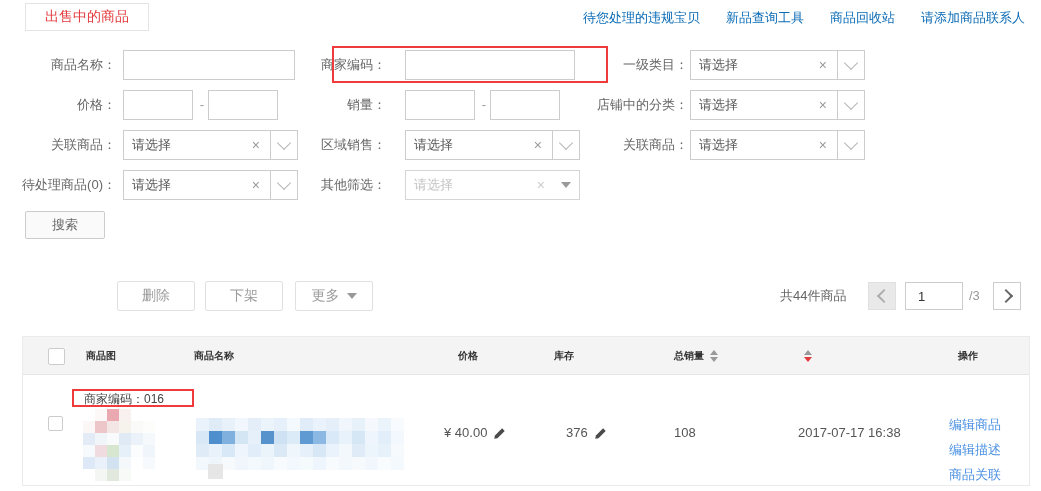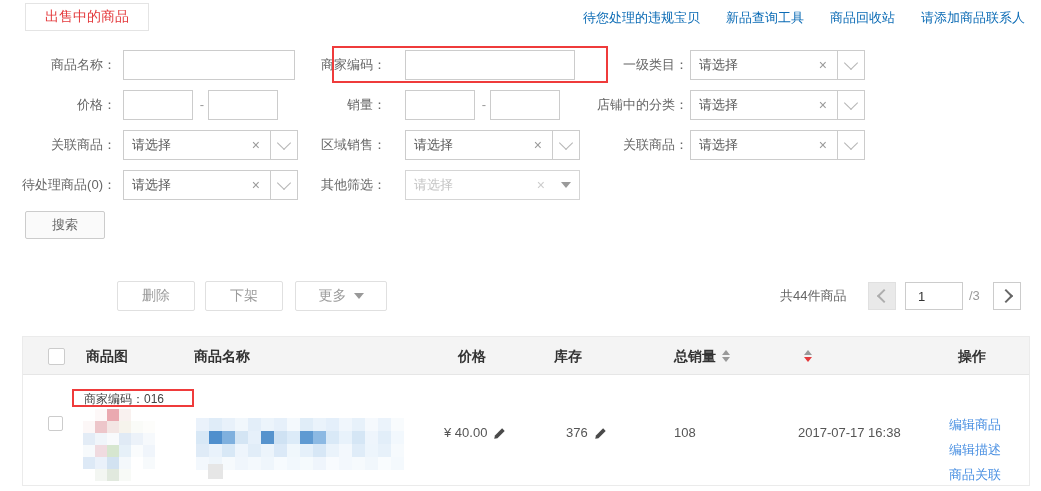--- a/index.html
+++ b/index.html
@@ -60,21 +60,21 @@
   .pag-prev{left:868px;background:#e9e9e9;border:1px solid #e0e0e0;}
   .pag-next{left:993px;background:#fff;border:1px solid #ccc;}
   .pchev-l{width:8px;height:8px;border-left:2px solid #adadad;border-bottom:2px solid #adadad;transform:rotate(45deg);margin-left:3px;}
   .pchev-r{width:8px;height:8px;border-right:2px solid #666;border-top:2px solid #666;transform:rotate(45deg);margin-right:3px;}
   .pag-input{left:905px;top:282px;width:58px;height:28px;border:1px solid #ccc;padding:0 0 0 12px;font-size:13px;color:#333;outline:none;}
   .pag-of{left:969px;top:282px;height:28px;line-height:28px;color:#999;}
 
   
   .table{left:22px;top:336px;width:1008px;height:150px;border:1px solid #ebebeb;background:#fff;}
   .thead{left:0;top:0;width:100%;height:38px;background:#f4f4f4;border-bottom:1px solid #e6e6e6;}
-  .th{top:0;height:38px;line-height:38px;font-weight:bold;font-size:14px;color:#333;display:flex;align-items:center;}
+  .th{top:0;height:38px;line-height:38px;font-weight:bold;font-size:10px;color:#333;display:flex;align-items:center;}
   .checkbox{width:15px;height:15px;border:1px solid #ccc;border-radius:2px;background:#fff;cursor:pointer;}
   .sort{display:inline-flex;flex-direction:column;align-items:center;margin-left:6px;cursor:pointer;}
   .tri-up{width:0;height:0;border-left:4px solid transparent;border-right:4px solid transparent;border-bottom:5px solid #999;margin-bottom:2px;}
   .tri-down{width:0;height:0;border-left:4px solid transparent;border-right:4px solid transparent;border-top:5px solid #999;}
   .sort-red .tri-down{border-top-color:#e4393c;}
 
   .cell{color:#555;font-size:13px;line-height:16px;display:flex;align-items:center;gap:6px;}
   .edit-icon{cursor:pointer;display:inline-flex;}
   .row-links{display:flex;flex-direction:column;}
   .row-links a{color:#4a90e2;text-decoration:none;font-size:13px;line-height:25px;cursor:pointer;}
@@ -186,21 +186,21 @@
       </span>
     <span style="display:flex;align-items:center;">
         <i class="tri-dn-sm"></i>
       </span>
   </div>
 
   <button class="abs btn btn-search">搜索</button>
 
   <button class="abs btn btn-gray" style="left:117px;top:281px;width:78px;">删除</button>
   <button class="abs btn btn-gray" style="left:205px;top:281px;width:78px;">下架</button>
-  <button class="abs btn btn-gray" style="left:295px;top:281px;width:92px;text-align:center;">
+  <button class="abs btn btn-gray" style="left:295px;top:281px;width:78px;text-align:center;">
     <span>更多</span>
     <i class="caret-dn"></i>
   </button>
 
   <div class="abs pag-total">共44件商品</div>
   <div class="abs pag-btn pag-prev">
       <i class="pchev-l"></i>
     </div>
   <input class="abs pag-input" value="1" style="">
   <div class="abs pag-of">/3</div>

